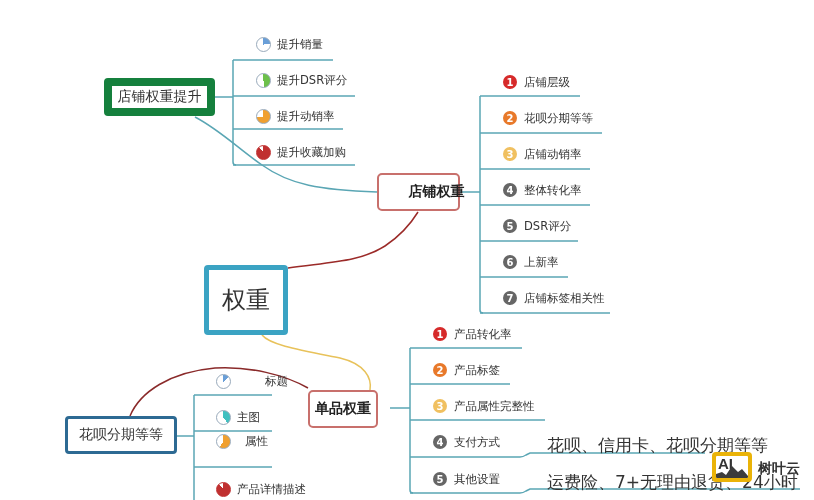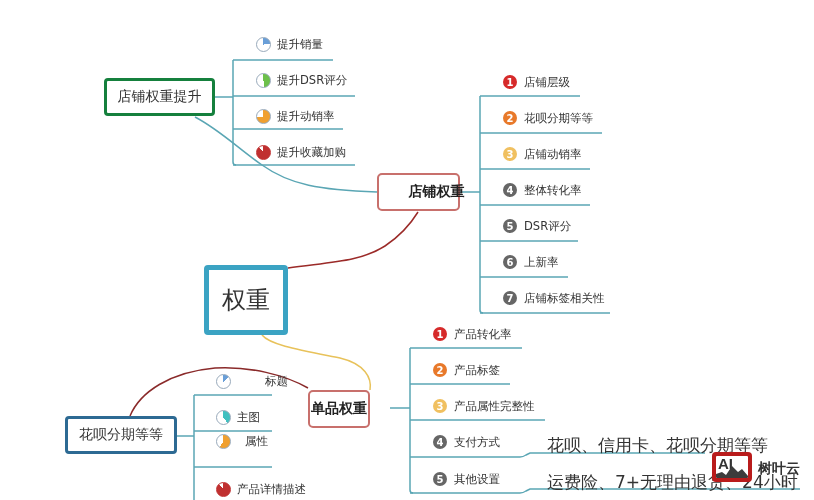--- a/index.html
+++ b/index.html
@@ -2,29 +2,29 @@
 <html><head>
 <meta charset="utf-8">
 <style>
   html,body{margin:0;padding:0;background:#ffffff;}
   body{width:814px;height:500px;position:relative;overflow:hidden;font-family:"DejaVu Sans","Liberation Sans",sans-serif;color:#333;}
   svg.lines{position:absolute;left:0;top:0;width:814px;height:500px;}
   .node{position:absolute;box-sizing:border-box;background:#fff;display:flex;align-items:center;justify-content:center;white-space:nowrap;}
   .root{left:204px;top:265px;width:84px;height:70px;border:5px solid #3ba3c3;border-radius:4px;font-size:24px;color:#333;}
   .main{border:2px solid #c8706c;border-radius:5px;font-size:14px;font-weight:bold;color:#222;height:38px;}
   .main.store{left:377px;top:173px;width:83px;padding-left:36px;}
-  .main.item{left:308px;top:390px;width:62px;}
+  .main.item{left:308px;top:390px;width:70px;}
   .sub{border-radius:4px;font-size:14px;color:#333;height:38px;}
-  .sub.store{left:104px;top:78px;width:111px;border:3px solid #15803d;font-family:Liberation Mono, monospace;}
+  .sub.store{left:104px;top:78px;width:111px;border:8px solid #15803d;font-family:Liberation Mono, monospace;}
   .sub.item{left:65px;top:416px;width:112px;border:3px solid #2d6a93;}
   .leaf{position:absolute;display:flex;align-items:center;font-size:11.5px;color:#333;white-space:nowrap;height:20px;}
   .num{width:14px;height:14px;border-radius:50%;color:#fff;font-size:10px;display:inline-flex;align-items:center;justify-content:center;margin-right:7px;font-weight:bold;flex:none;}
   .pie{width:15px;height:15px;border-radius:50%;margin-right:6px;box-sizing:border-box;border:1px solid #9ab;flex:none;}
   .extra{position:absolute;font-size:17px;color:#333;white-space:nowrap;}
-  .logo{position:absolute;left:712px;top:452px;width:40px;height:30px;background:#b91c1c;border-radius:4px;}
+  .logo{position:absolute;left:712px;top:452px;width:40px;height:30px;background:#eab308;border-radius:4px;}
   .logo-inner{position:absolute;left:4px;top:4px;width:32px;height:22px;background:#fff;border-radius:1px;overflow:hidden;}
   .logo-text{position:absolute;left:2px;top:-1px;font-size:15px;font-weight:bold;color:#333;font-family:"Liberation Sans",sans-serif;}
   .logo-name{position:absolute;left:758px;top:460px;font-size:14px;font-weight:bold;color:#333;}
 </style>
 </head>
 <body>
 
 <svg class="lines" viewBox="0 0 814 500">
 
   <path d="M288 268 C 330 262, 360 262, 385 246 C 400 236, 410 225, 418 212" fill="none" stroke="#9b2a28" stroke-width="1.5"></path>

